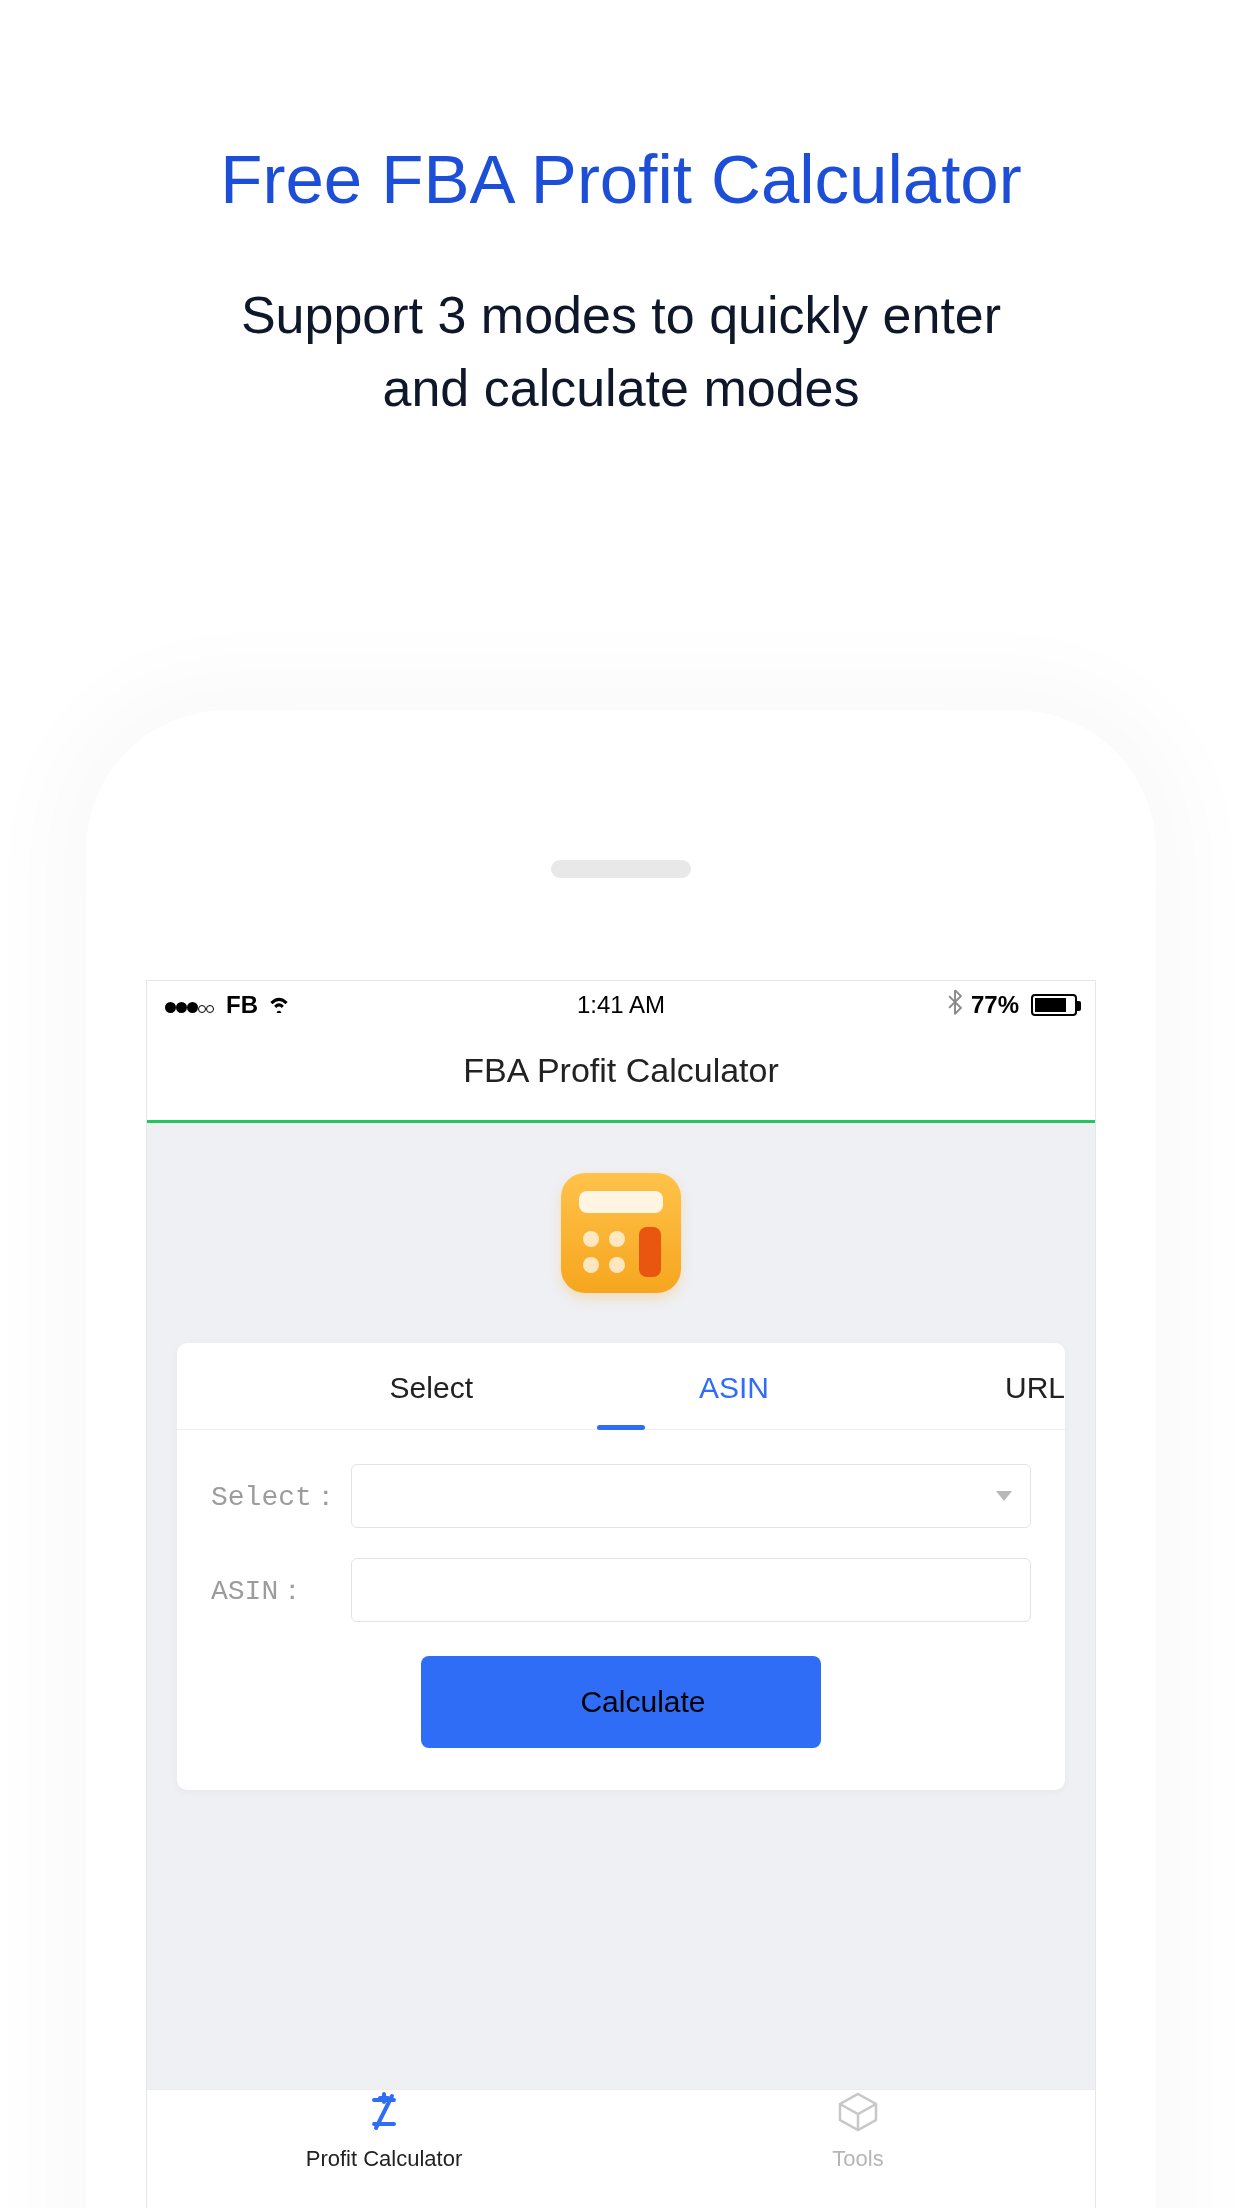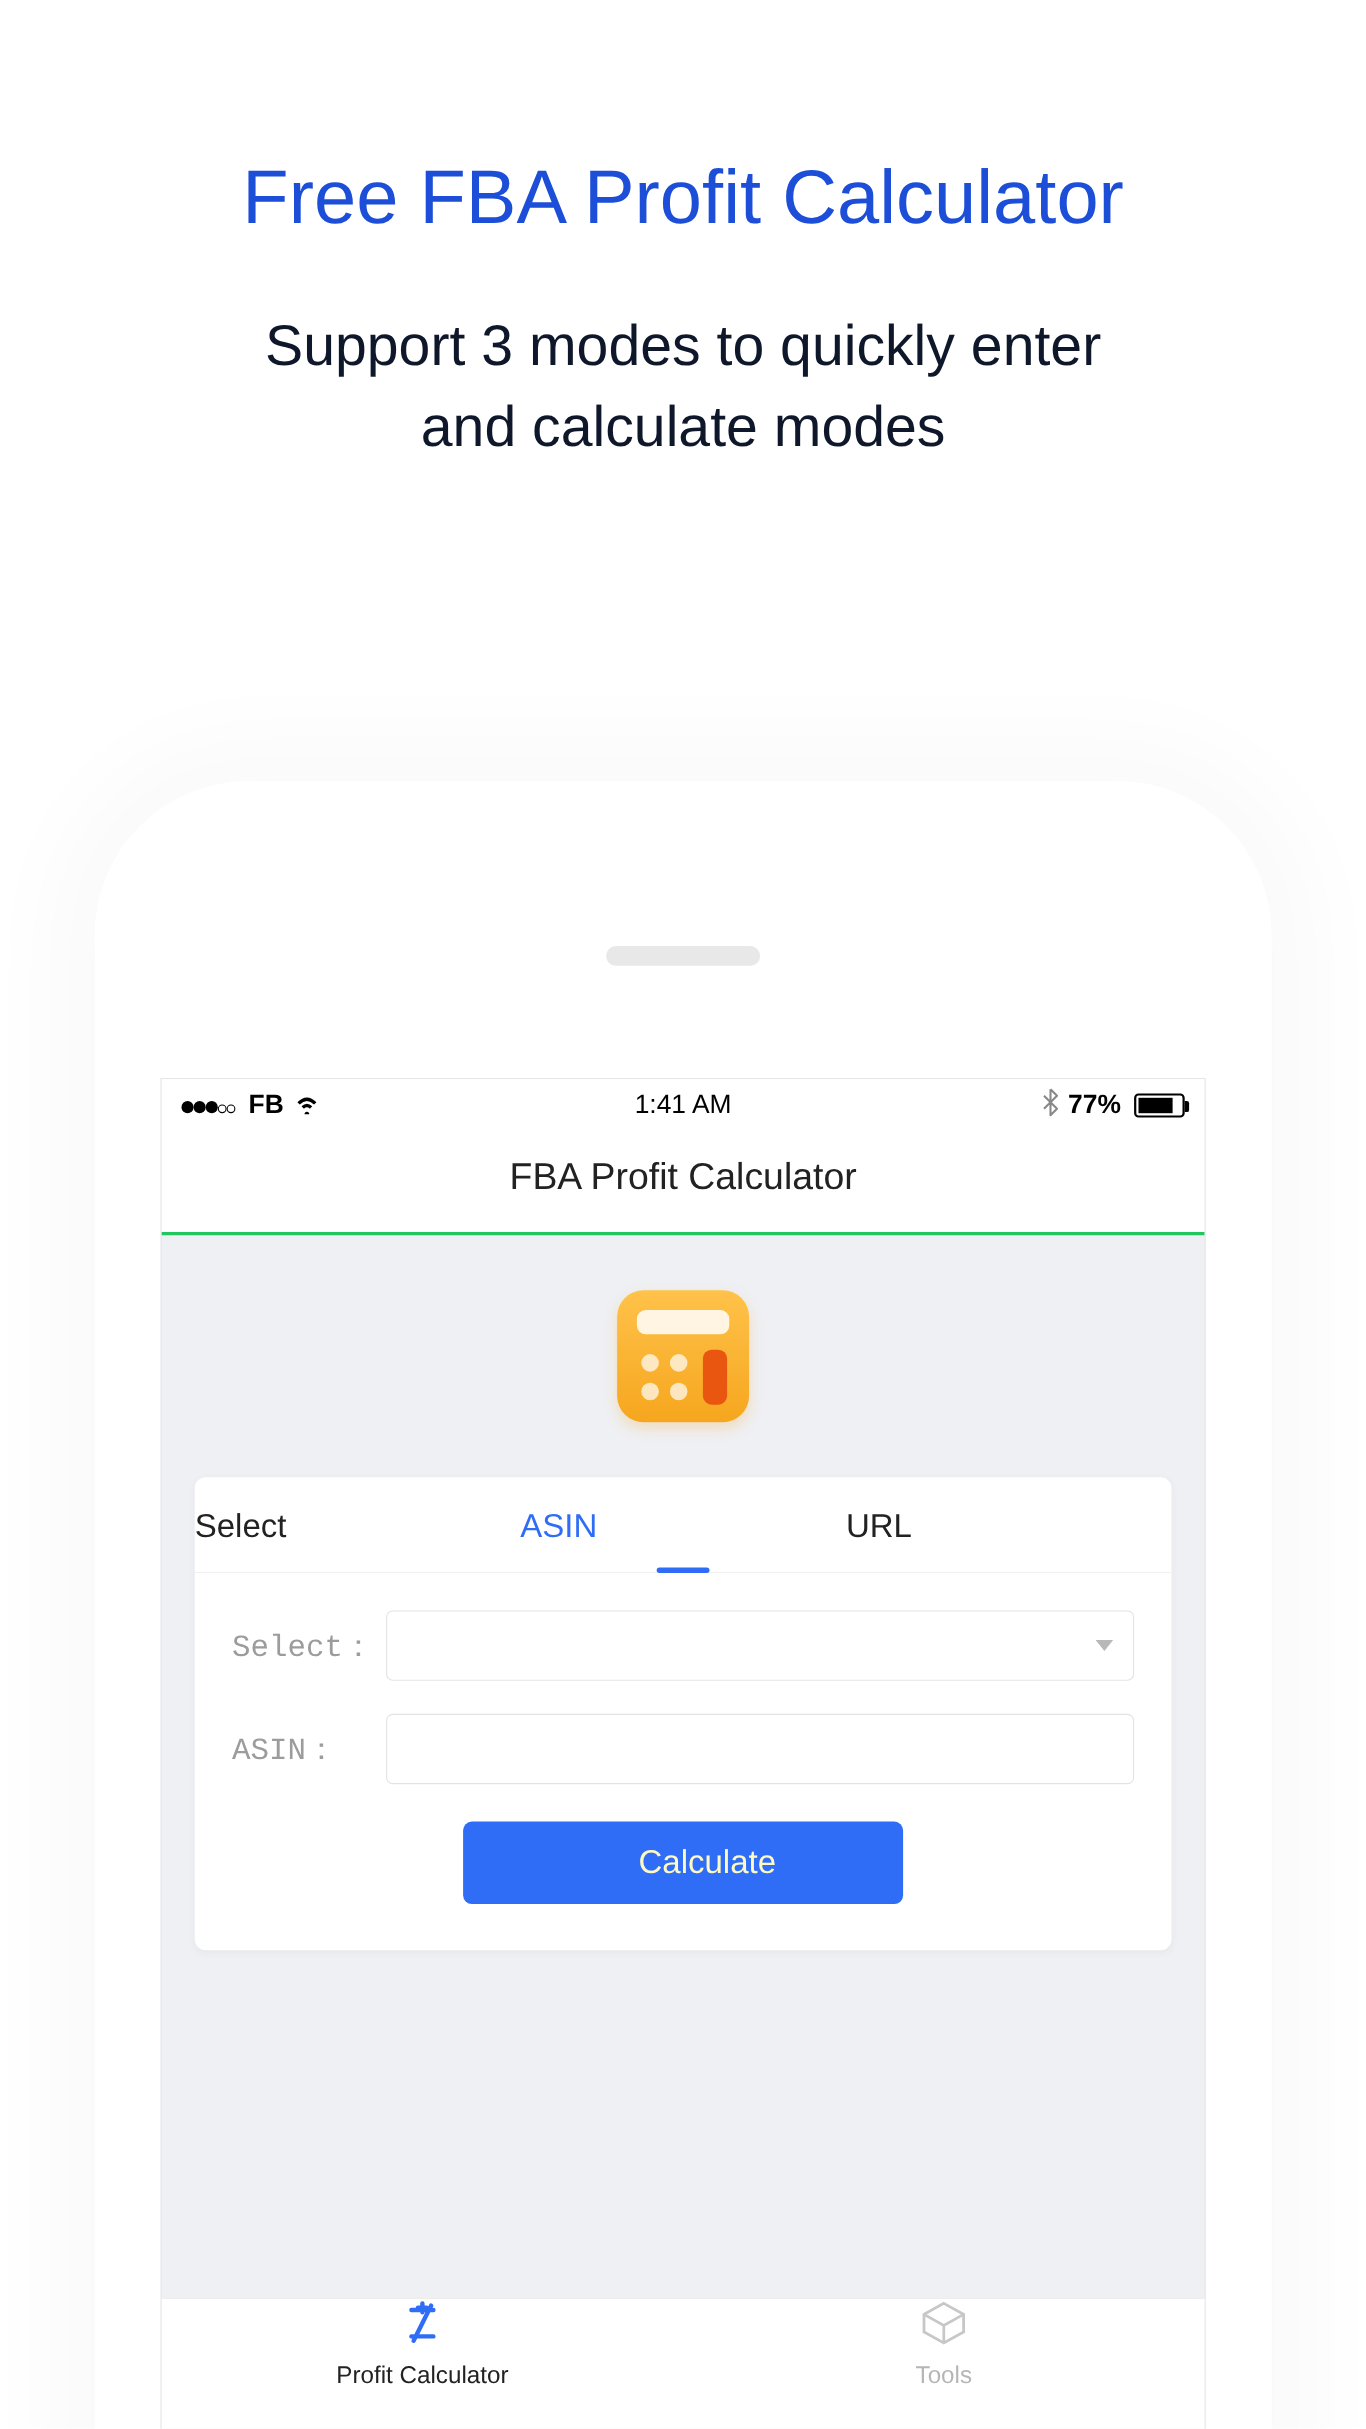--- a/index.html
+++ b/index.html
@@ -129,21 +129,21 @@
     background:#ffffff;
     border-radius:10px;
     box-shadow:0 2px 8px rgba(0,0,0,0.04);
   }
   .tabs {
     display:flex;
     border-bottom:1px solid #f0f0f0;
   }
   .tab {
     flex:1;
-    text-align:left;
+    text-align:right;
     padding:28px 0 24px;
     font-size:30px;
     color:#222;
     position:relative;
     cursor:pointer;
   }
   .tab.active { color:#2f6df6; font-weight:500;}
   .tab.active::after{
     content:''; position:absolute; bottom:-1px; left:50%; transform:translateX(-50%);
     width:48px; height:5px; background:#2f6df6; border-radius:3px;
@@ -166,23 +166,23 @@
     position:absolute; right:18px; top:50%; transform:translateY(-50%);
     width:0;height:0;border-left:8px solid transparent;border-right:8px solid transparent;border-top:10px solid #b8b8b8;
   }
   .input-el{
     width:100%; height:100%; border:none; outline:none; font-size:26px; background:transparent;
   }
   .calc-btn{
     display:block;
     margin: 34px auto 0;
     width: 400px;
-    height: 75px;
+    height: 92px;
     background:#2f6df6;
-    color:#fef9c3;
+    color:#000000;
     font-size:30px;
     border:none;
     border-radius:8px;
     cursor:pointer;
     padding-left:44px;
   }
 
   
   .tabbar{
     height:120px;

